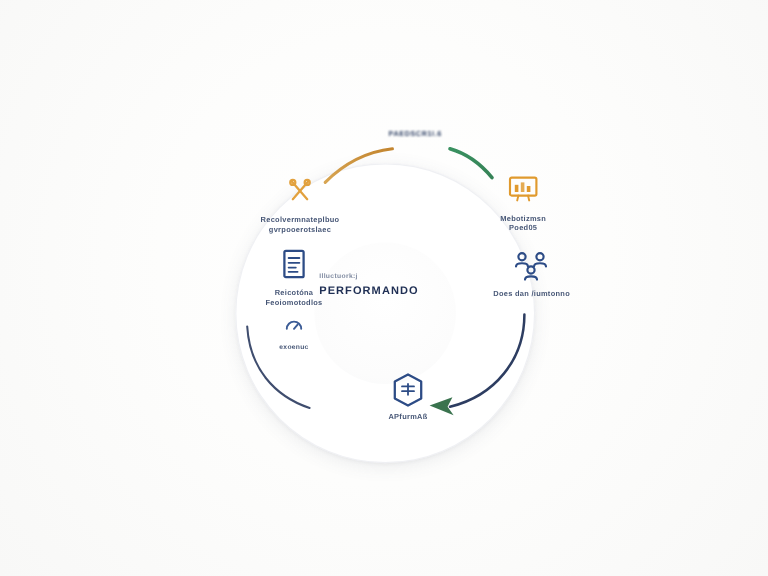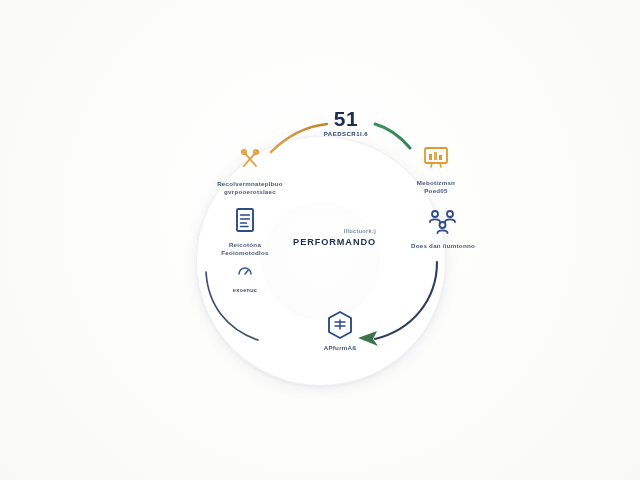--- a/index.html
+++ b/index.html
@@ -70,21 +70,21 @@
   #node-metrics    {left:186px;top:262px;}
   #node-review     {left:281px;top:310px;}
 
   #node-metrics .icon{height:20px;}
   #node-metrics .lbl{font-size:5.6px;}
 
   
   .center-label{
     position:absolute;
     left:266px;top:228px;width:110px;
-    text-align:right;
+    text-align:left;
   }
   .center-label .sub{
     display:block;
     font-size:5.6px;letter-spacing:.3px;
     font-weight:600;color:#7f8aa0;
     filter:blur(.6px);
   }
   .center-label .main{
     display:block;
     margin-top:3px;
@@ -139,21 +139,20 @@
     <path d="M 375 124 C 389 128, 400 136, 410 148" fill="none" stroke="url(#gradGreen)" stroke-width="3" stroke-linecap="round" opacity=".95"></path>
 
     <path d="M 437 262 C 437 300, 412 330, 375 339" fill="none" stroke="#1d2e55" stroke-width="2.1" stroke-linecap="round" opacity=".93"></path>
 
     <path d="M 358 338 L 377 331 L 373 339 L 378 346 Z" fill="#2f6b45" opacity=".95"></path>
 
     <path d="M 206 272 C 208 306, 228 330, 258 340" fill="none" stroke="#1d2e55" stroke-width="1.7" stroke-linecap="round" opacity=".85"></path>
   </svg>
 
   <div class="stat">
-    <span class="value">51</span>
     <span class="caption">PAEDSCR1I.6</span>
   </div>
 
   <div class="center-label">
     <span class="sub">Illuctuork:j</span>
     <span class="main">PERFORMANDO</span>
   </div>
 
   <div class="node" id="node-planning">
     <span class="icon">

